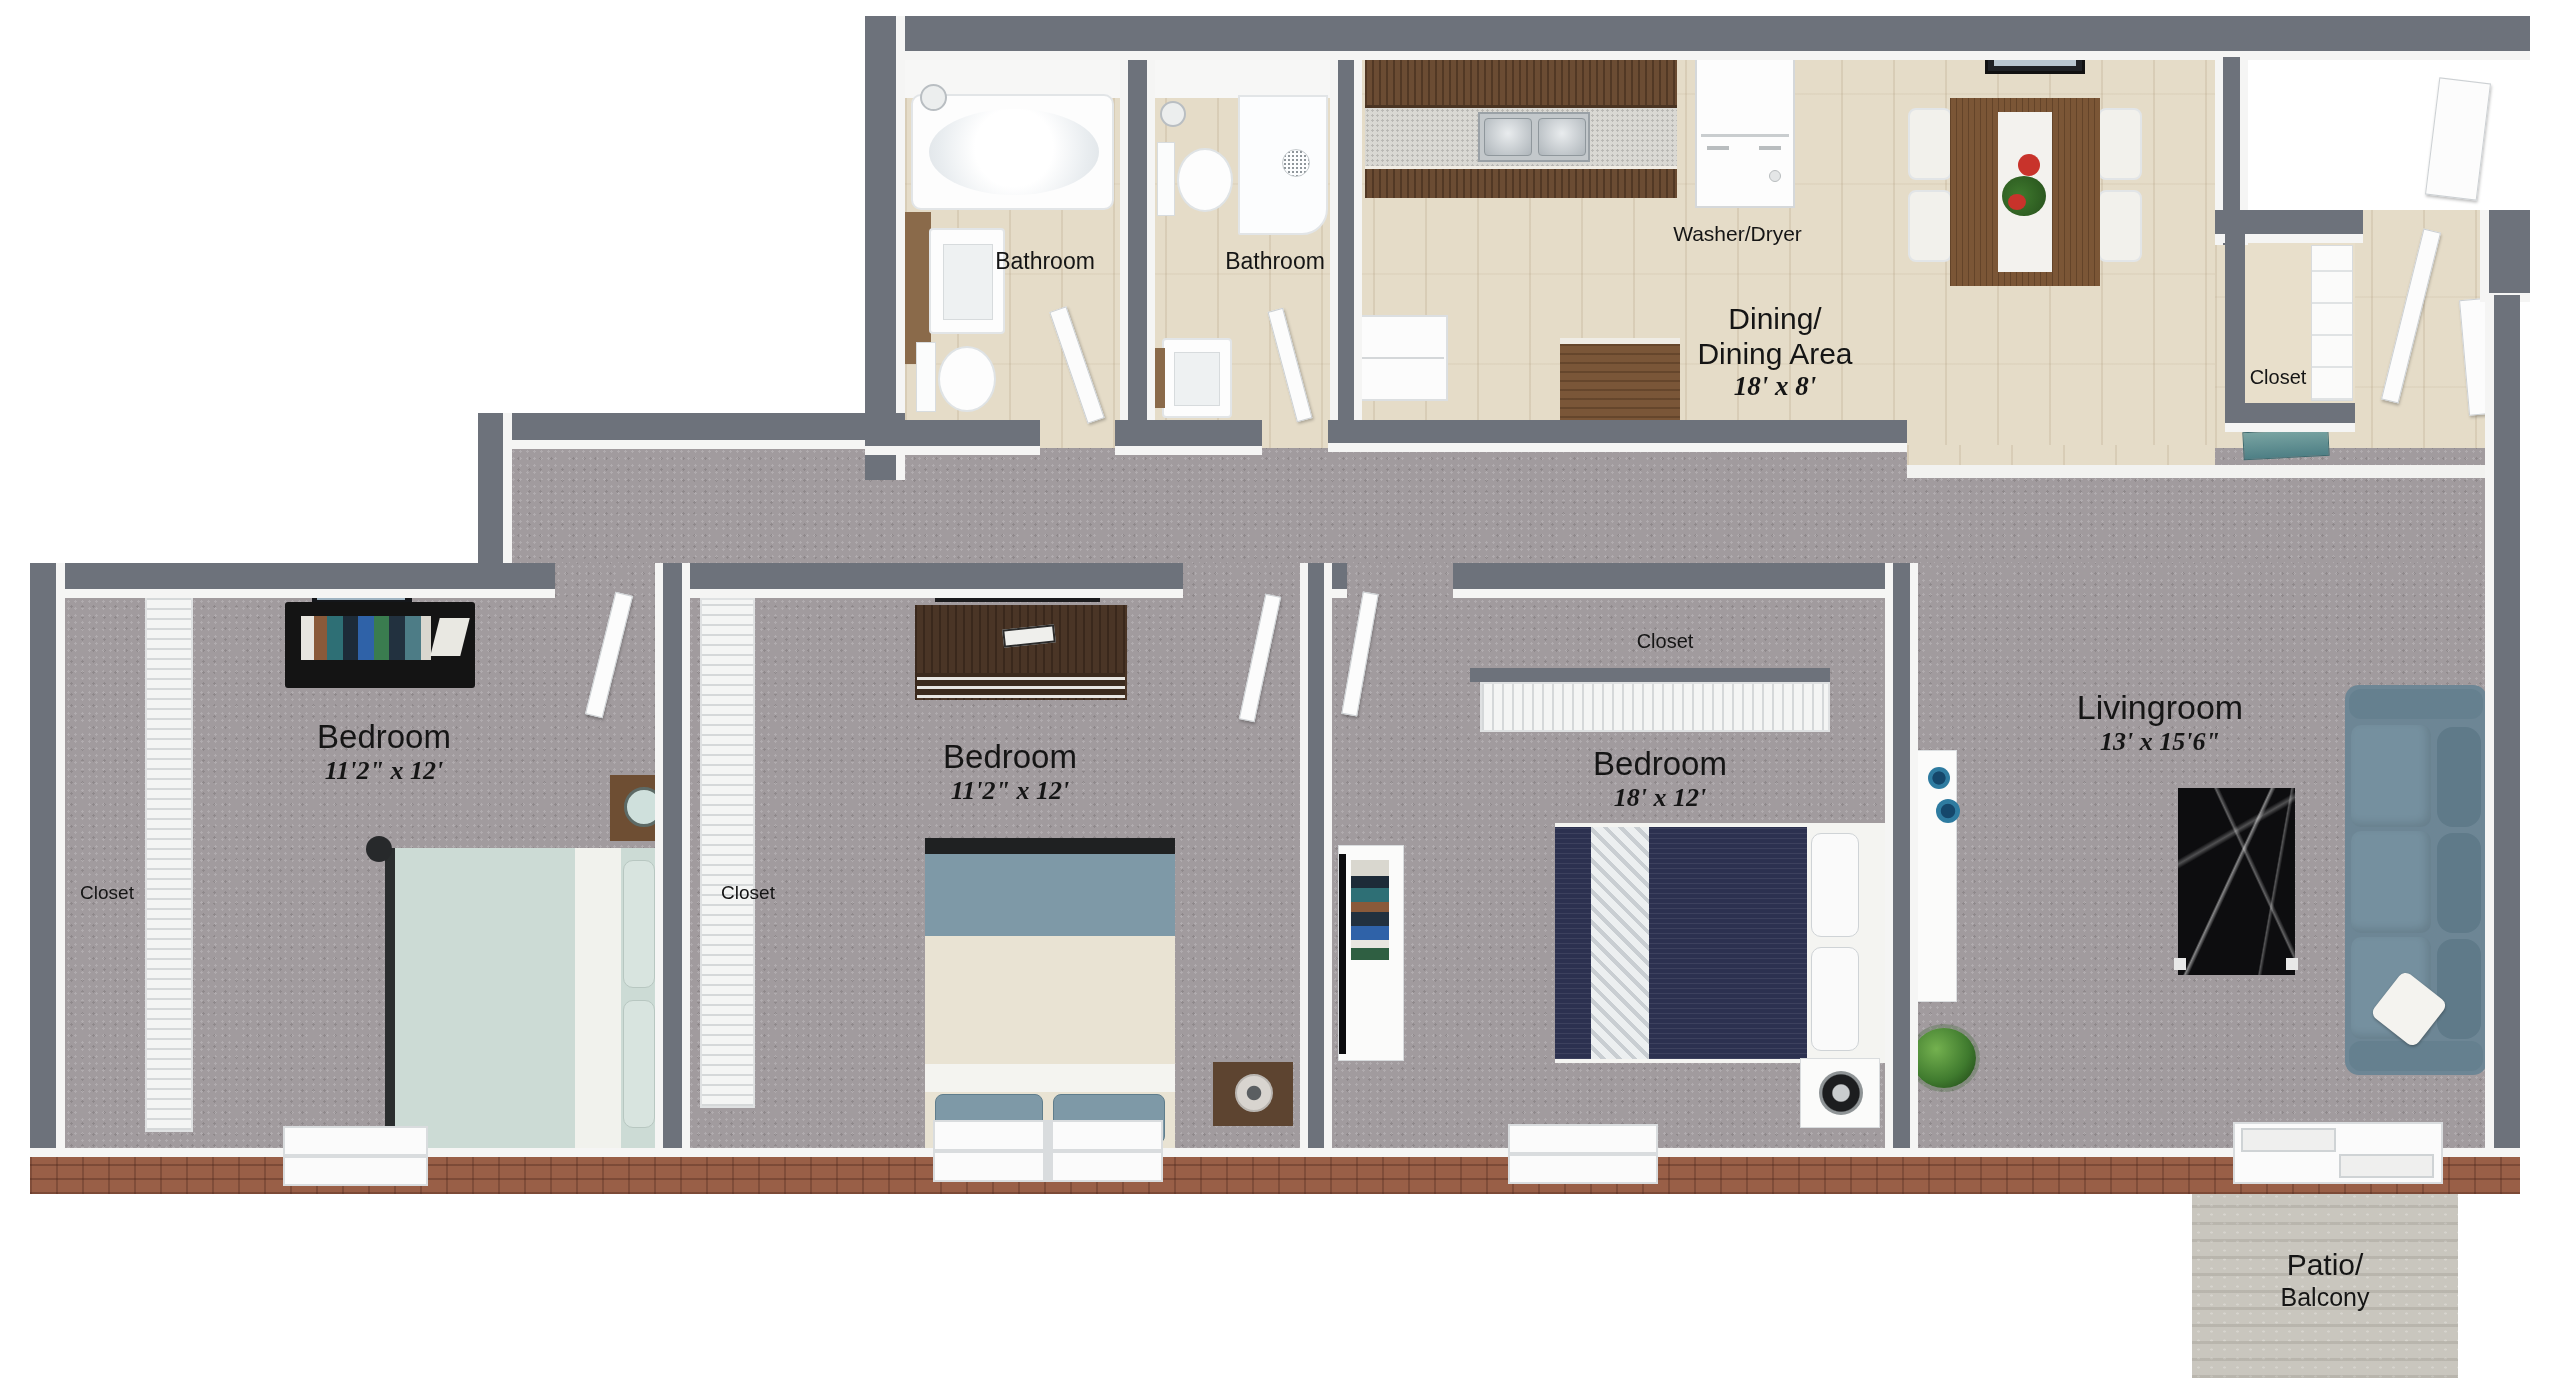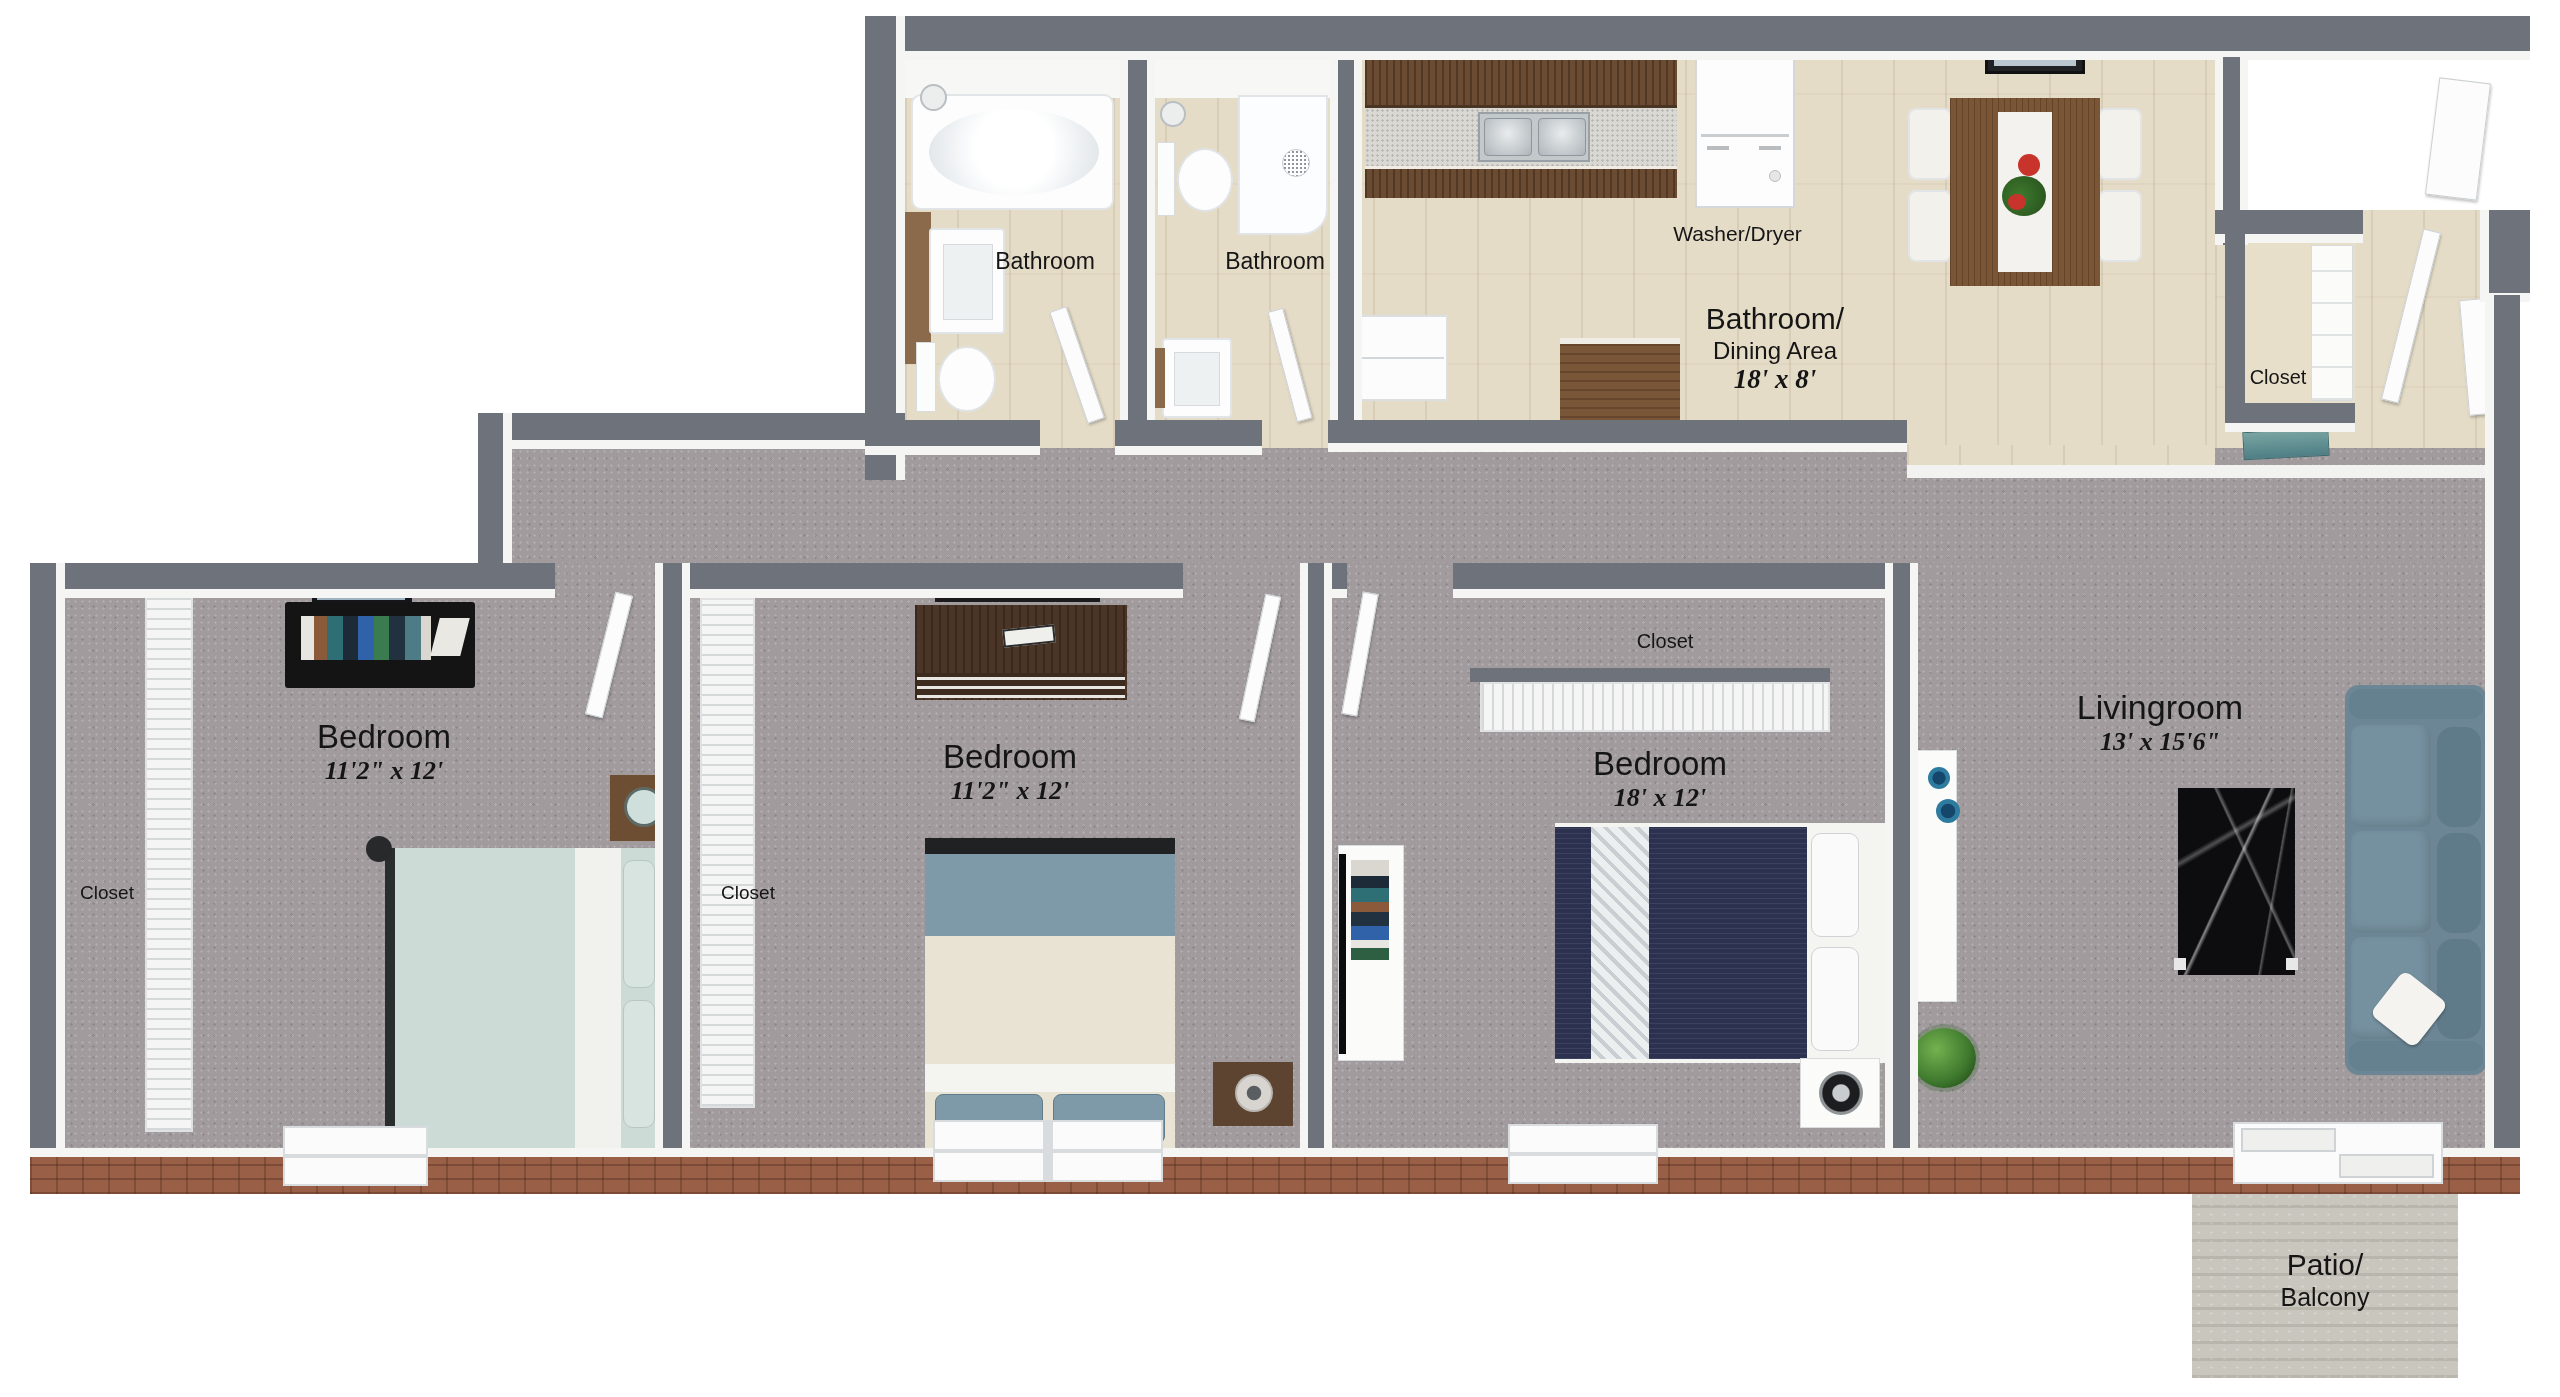--- a/index.html
+++ b/index.html
@@ -244,22 +244,22 @@
   <div class="abs window" style="left:2233px;top:1122px;width:210px;height:62px;">
     <div class="abs" style="left:6px;top:4px;width:95px;height:24px;background:#efefee;border:2px solid #cfd3d5;"></div>
     <div class="abs" style="left:104px;top:30px;width:95px;height:24px;background:#efefee;border:2px solid #cfd3d5;"></div>
   </div>
 
   <div class="rlabel sans" style="left:975px;top:248px;width:140px;font-size:23px;">Bathroom</div>
   <div class="rlabel sans" style="left:1205px;top:248px;width:140px;font-size:23px;">Bathroom</div>
   <div class="rlabel sans" style="left:1655px;top:222px;width:165px;font-size:21px;">Washer/Dryer</div>
 
   <div class="rlabel" style="left:1640px;top:302px;width:270px;">
-    <div class="sans" style="font-size:30px;">Bathroom/</div>
-    <div class="sans" style="font-size:24px;">Dining Area</div>
+    <div class="sans" style="font-size:30px;">Dining/</div>
+    <div class="sans" style="font-size:30px;">Dining Area</div>
     <div class="dims" style="font-size:27px;">18' x 8'</div>
   </div>
 
   <div class="rlabel sans" style="left:2218px;top:366px;width:120px;font-size:20px;">Closet</div>
 
   <div class="rlabel" style="left:264px;top:718px;width:240px;">
     <div class="sans" style="font-size:33px;">Bedroom</div>
     <div class="dims" style="font-size:26px;">11'2" x 12'</div>
   </div>
   <div class="rlabel sans" style="left:62px;top:882px;width:90px;font-size:19px;">Closet</div>

